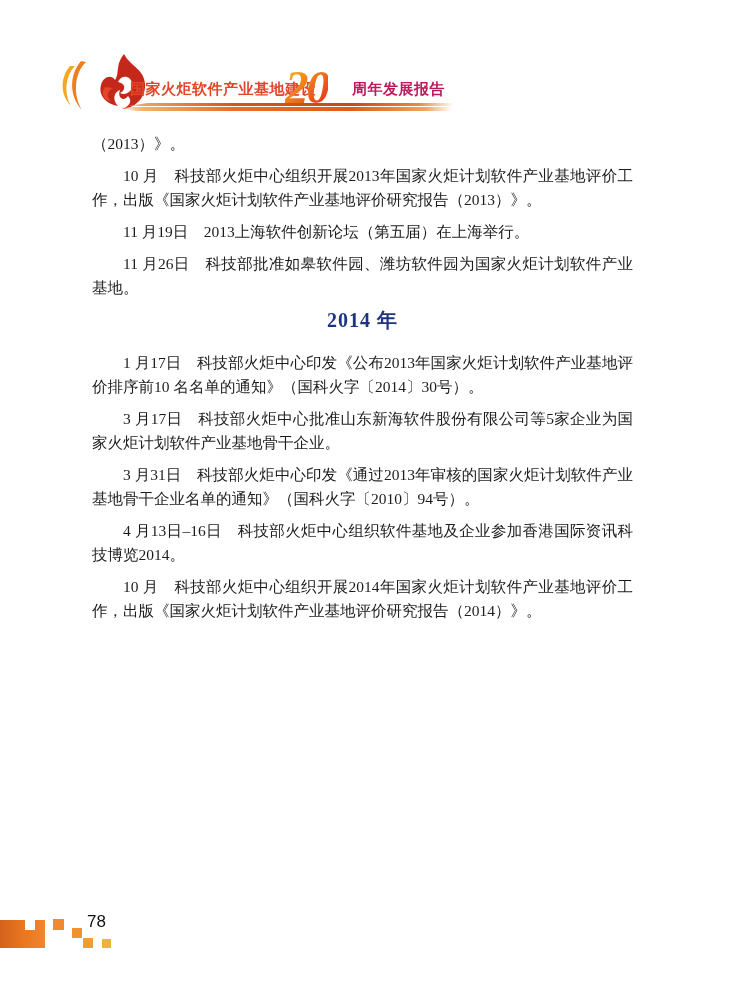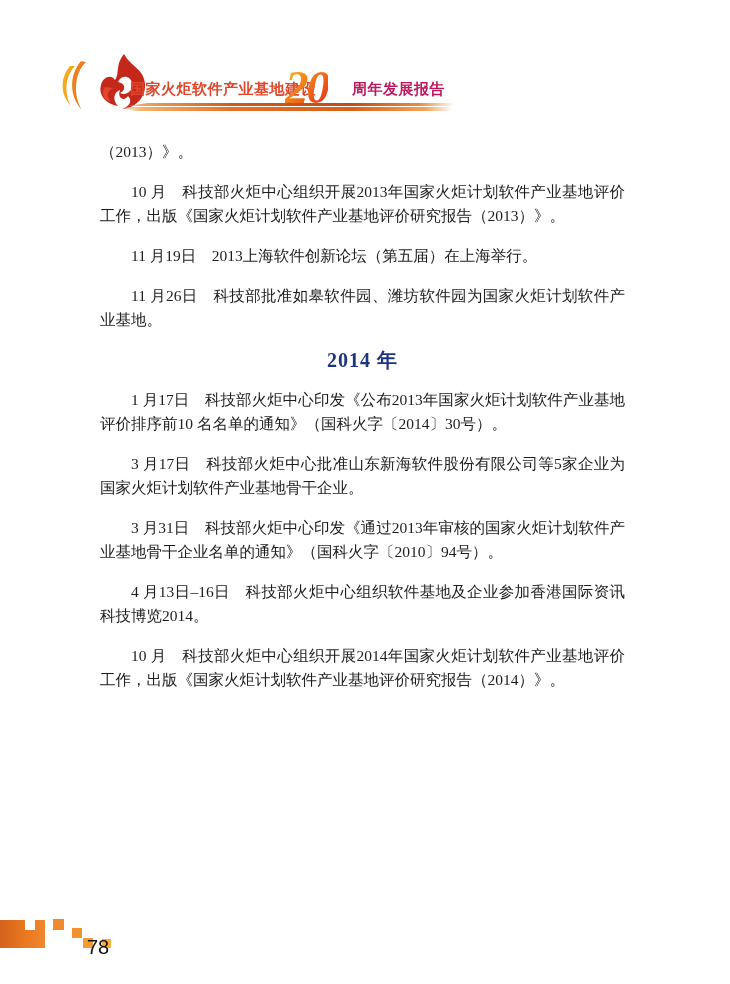--- a/index.html
+++ b/index.html
@@ -20,36 +20,36 @@
   #header-rule{position:absolute;left:116px;top:102px;width:336px;height:9px;
         clip-path:polygon(0 62%,10% 8%,100% 0,100% 100%,6% 100%);}
   #header-rule .rule-top{position:absolute;left:0;top:1px;width:100%;height:3px;
         background:linear-gradient(90deg,rgba(250,216,168,0) 0%,#eea25c 8%,#cf5a16 35%,#c24d14 70%,#e98a3a 90%,rgba(250,216,168,0.2) 100%);}
   #header-rule .rule-bottom{position:absolute;left:0;top:5px;width:100%;height:3.5px;
         background:linear-gradient(90deg,rgba(250,216,168,0) 0%,#f2b36b 8%,#e4702a 35%,#d96018 70%,#f0a45c 92%,rgba(255,255,255,0) 100%);}
 
   
   #doc{position:absolute;left:84px;top:124px;width:557px;color:#1c1c1c;
        font-size:15.5px;line-height:24px;text-align:justify;}
-  #doc p{margin:16px;text-indent:2em;}
+  #doc p{margin:8px;text-indent:2em;}
   #doc p.no-indent{text-indent:0;}
-  #doc h2{margin:7px 0 9px 0;text-align:center;font-size:20px;font-weight:bold;
+  #doc h2{margin:7px 0 19px 0;text-align:center;font-size:20px;font-weight:bold;
           color:#1f3480;letter-spacing:1px;}
 
   
   .px{position:absolute;}
   #px-main{left:0;top:920px;width:45px;height:28px;
            background:linear-gradient(90deg,#d4621c 0%,#e9781f 55%,#f0862f 100%);}
   #px-notch{left:25px;top:920px;width:10px;height:10px;background:#ffffff;}
   #px-a{left:53px;top:919px;width:11px;height:11px;background:#f18a2e;}
   #px-b{left:72px;top:928px;width:10px;height:10px;background:#f0922f;}
   #px-c{left:83px;top:938px;width:10px;height:10px;background:#f29d33;}
   #px-d{left:102px;top:939px;width:9px;height:9px;background:#f6af38;}
   #page-number{position:absolute;left:87px;top:912px;font-family:"Liberation Sans","DejaVu Sans",sans-serif;
-           font-size:20px;color:#111111;margin-top:24px;}
+           font-size:17px;color:#111111;}
 </style>
 </head>
 <body>
 
 <div id="page">
 
   <div id="header">
 
     <svg id="logo" viewBox="0 0 124 64" aria-hidden="true">
 

